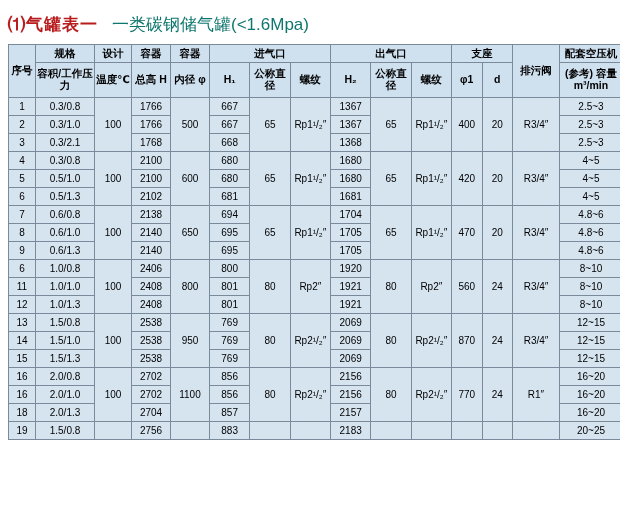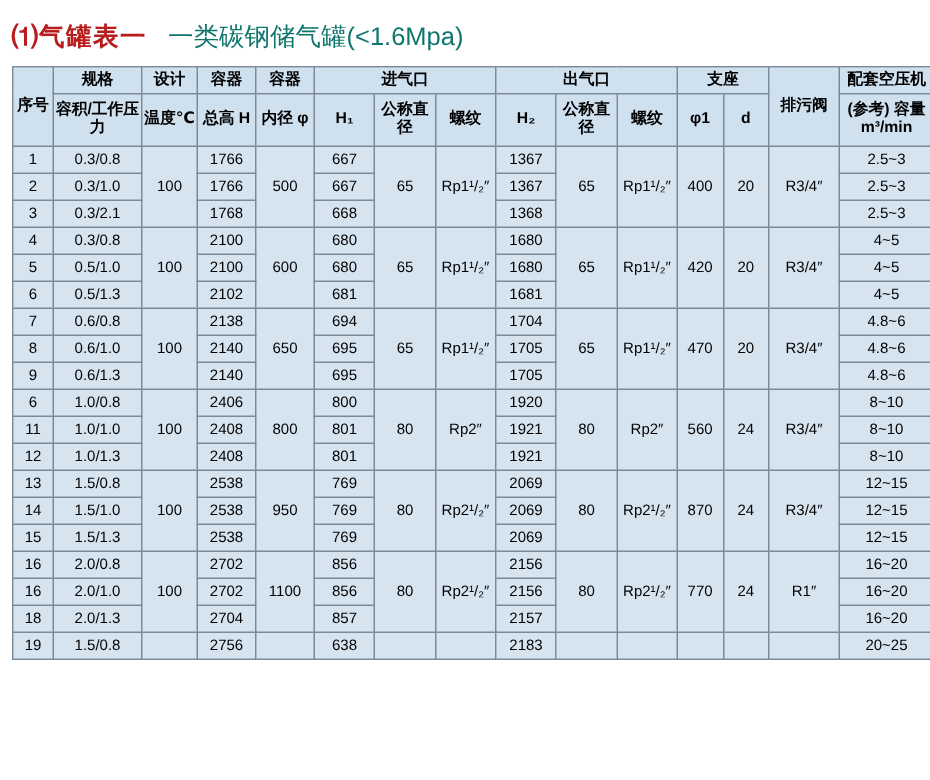--- a/index.html
+++ b/index.html
@@ -294,21 +294,21 @@
           <td>857</td>
           <td>2157</td>
           <td class="tiny">16~20</td>
         </tr>
         <tr>
           <td class="seq">19</td>
           <td>1.5/0.8</td>
           <td></td>
           <td>2756</td>
           <td></td>
-          <td>638</td>
+          <td>883</td>
           <td></td>
           <td class="nowrap"></td>
           <td>2183</td>
           <td></td>
           <td class="nowrap"></td>
           <td></td>
           <td></td>
           <td></td>
           <td class="tiny">20~25</td>
         </tr>

